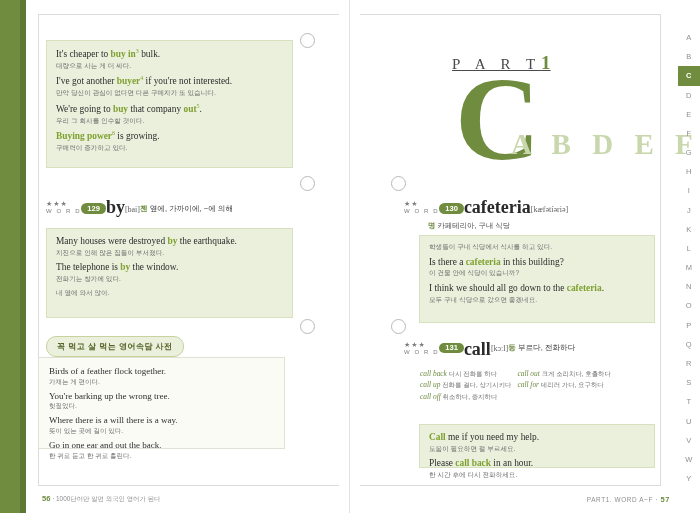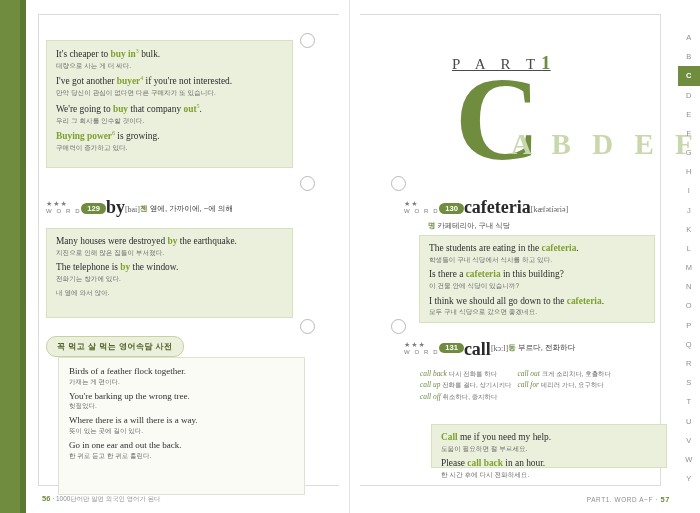--- a/index.html
+++ b/index.html
@@ -324,21 +324,21 @@
   <div class="example-box" style="left:46px; top:228px; width:247px; height:90px;">
     <p class="ex-en">Many houses were destroyed <span class="hl">by</span> the earthquake.</p>
     <p class="ex-ko">지진으로 인해 많은 집들이 부서졌다.</p>
     <p class="ex-en">The telephone is <span class="hl">by</span> the window.</p>
     <p class="ex-ko">전화기는 창가에 있다.</p>
     <p class="ex-ko">내 옆에 와서 앉아.</p>
   </div>
 
   <div class="idiom-header" style="left:46px; top:336px;border-radius:10px;">꼭 먹고 살 먹는 영어속담 사전</div>
 
-  <div class="idiom-box" style="left:58px; top:357px; width:247px; height:138px;">
+  <div class="idiom-box" style="left:38px; top:357px; width:247px; height:92px;">
     <p class="idiom-en">Birds of a feather flock together.</p>
     <p class="idiom-ko">가재는 게 편이다.</p>
     <p class="idiom-en">You're barking up the wrong tree.</p>
     <p class="idiom-ko">헛짚었다.</p>
     <p class="idiom-en">Where there is a will there is a way.</p>
     <p class="idiom-ko">뜻이 있는 곳에 길이 있다.</p>
     <p class="idiom-en">Go in one ear and out the back.</p>
     <p class="idiom-ko">한 귀로 듣고 한 귀로 흘린다.</p>
   </div>
 
@@ -361,21 +361,20 @@
     <span class="word-num">130</span>
     <span class="headword">cafeteria</span>
     <span class="phonetic">[kæfətíəriə]</span>
   </div>
   <div class="meaning-line" style="left:428px; top:221px;">
     <span class="pos">명</span>
     <span>카페테리아, 구내 식당</span>
   </div>
 
   <div class="example-box" style="left:419px; top:235px; width:236px; height:88px;">
-    <p class="ex-en">The students are eating in the <span class="hl">cafeteria</span>.</p>
     <p class="ex-ko">학생들이 구내 식당에서 식사를 하고 있다.</p>
     <p class="ex-en">Is there a <span class="hl">cafeteria</span> in this building?</p>
     <p class="ex-ko">이 건물 안에 식당이 있습니까?</p>
     <p class="ex-en">I think we should all go down to the <span class="hl">cafeteria</span>.</p>
     <p class="ex-ko">모두 구내 식당으로 갔으면 좋겠네요.</p>
   </div>
 
   <div class="word-row" style="left:404px; top:340px;align-items:center;">
     <div class="word-label-col">
       <span class="stars">★★★</span>
@@ -399,21 +398,21 @@
         <td><span class="en">call for</span> <span class="ko">데리러 가다, 요구하다</span></td>
       </tr>
       <tr>
         <td><span class="en">call off</span> <span class="ko">취소하다, 중지하다</span></td>
         <td><span class="en"></span> <span class="ko"></span></td>
       </tr>
     </tbody>
       </table>
   </div>
 
-  <div class="example-box" style="left:419px; top:424px; width:236px; height:44px;margin-left:12px;">
+  <div class="example-box" style="left:419px; top:424px; width:236px; height:44px;">
     <p class="ex-en"><span class="hl">Call</span> me if you need my help.</p>
     <p class="ex-ko">도움이 필요하면 절 부르세요.</p>
     <p class="ex-en">Please <span class="hl">call back</span> in an hour.</p>
     <p class="ex-ko">한 시간 후에 다시 전화하세요.</p>
   </div>
 
   <div class="footer-right">
     <span>PART1. WORD A~F ·</span>
     <span class="pg">57</span>
   </div>

